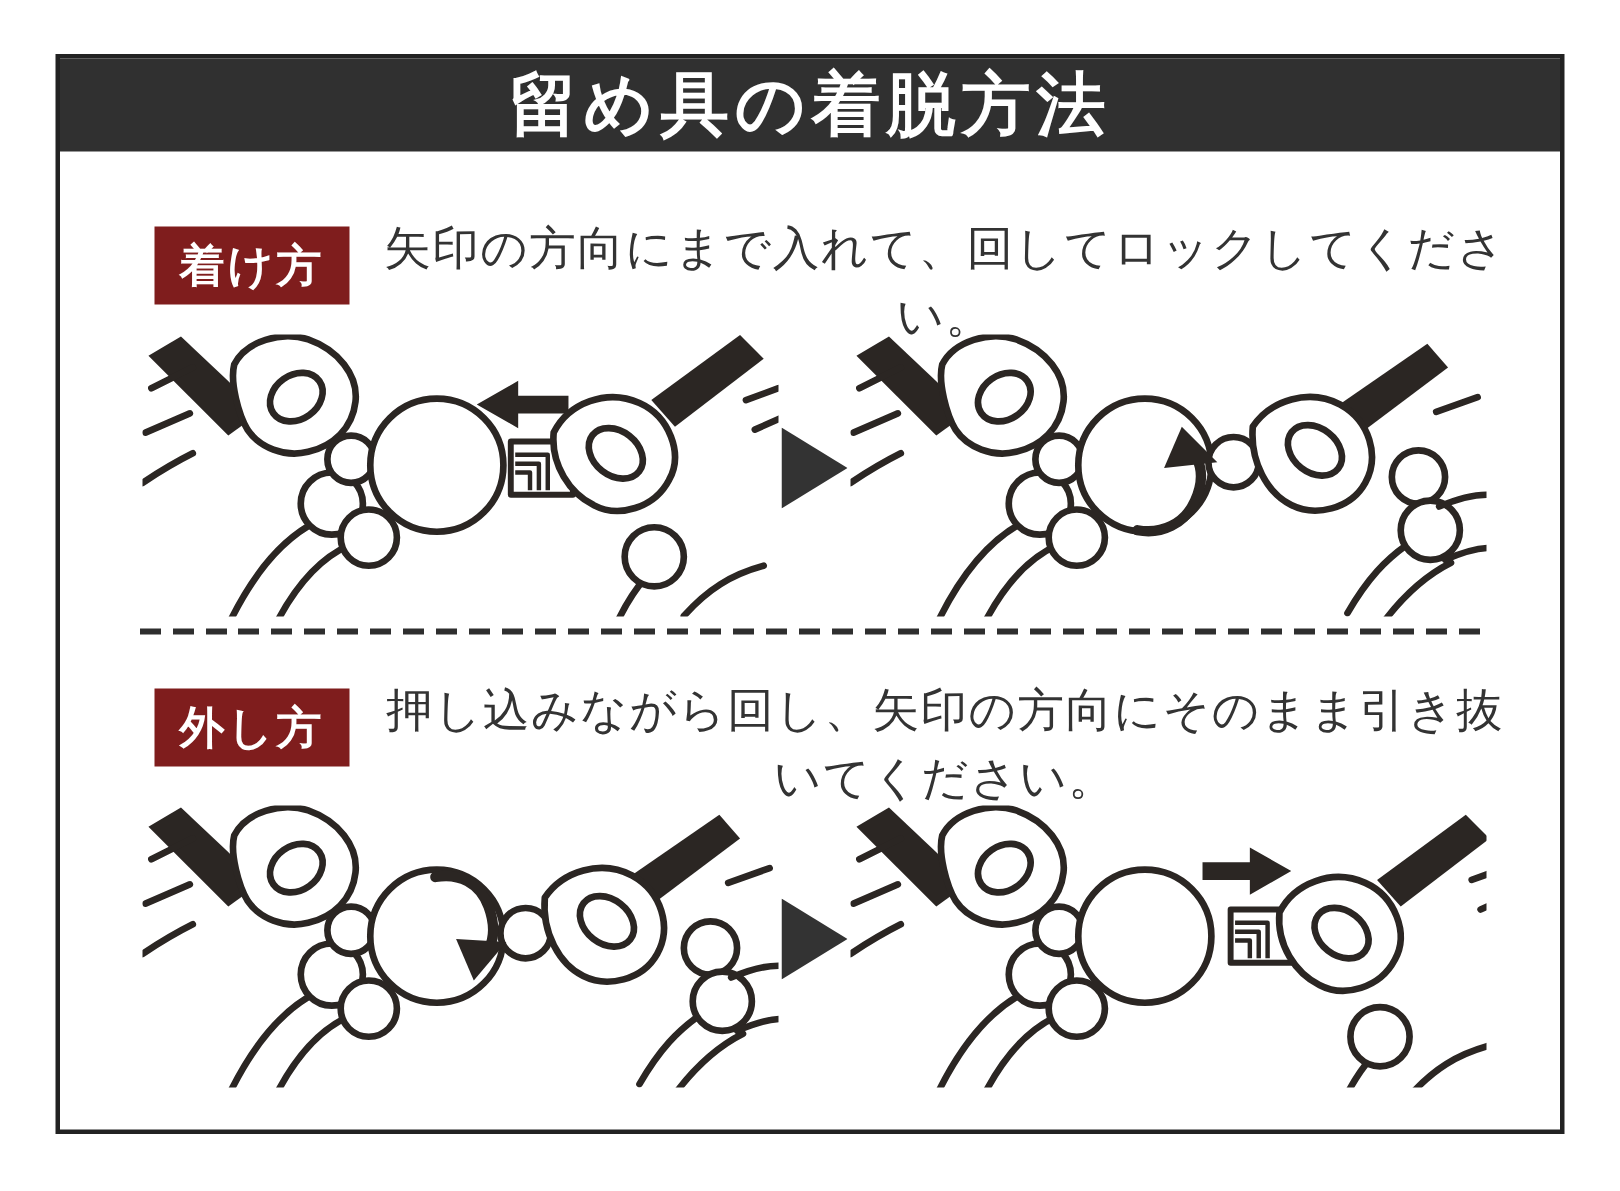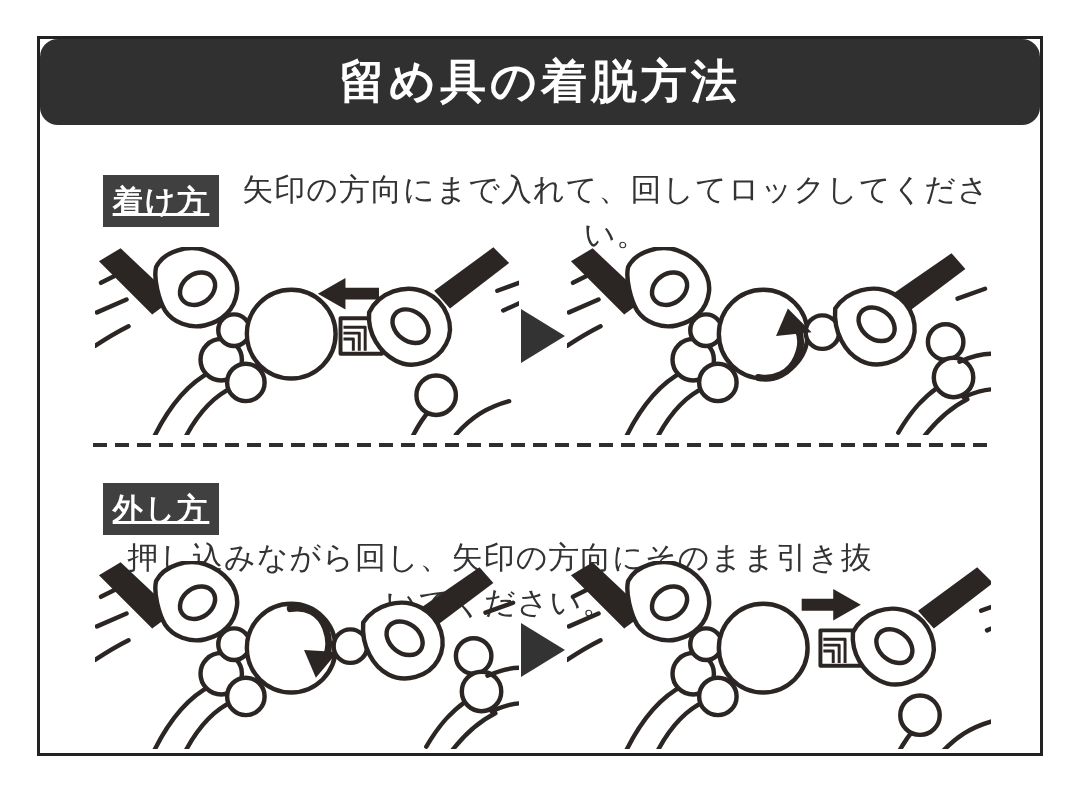--- a/index.html
+++ b/index.html
@@ -1,25 +1,25 @@
 <!DOCTYPE html>
 <html><head>
 <meta charset="utf-8">
 <style>
   * { margin:0; padding:0; box-sizing:border-box; }
   body { background:#ffffff; font-family:"Liberation Sans", sans-serif; }
   .sheet { width:1080px; height:794px; background:#ffffff; padding:36px 37px 38px 37px; }
   .box { width:1006px; height:720px; border:3px solid #222222; background:#ffffff; }
-  .header-bar { height:86px; background:#303030; display:flex; align-items:center; justify-content:center;border-radius:18px; }
+  .header-bar { height:62px; background:#303030; display:flex; align-items:center; justify-content:center; }
   .page-title { font-family:"Liberation Serif", serif; font-size:46px; color:#ffffff; letter-spacing:4px; font-weight:600; }
   .section-head { display:flex; height:80px; margin:42px 0 0 63px; align-items:flex-start; }
-  .section-head.second { margin-top:28px;flex-direction:column; }
-  .label-badge { width:116px; height:52px; margin-top:8px; background:#404040; color:#ffffff;
+  .section-head.second { margin-top:28px; }
+  .label-badge { width:130px; height:52px; margin-top:8px; background:#7f1d1d; color:#ffffff;
                  font-size:30px; font-weight:bold; letter-spacing:2px; flex:none;
-                 display:flex; align-items:center; justify-content:center;text-decoration:underline; }
+                 display:flex; align-items:center; justify-content:center; }
   .instruction { margin-left:22px; width:750px; font-size:31px; line-height:45px; color:#333333;
                  letter-spacing:1px; word-break:break-all;text-align:center; }
   .steps-row { display:flex; align-items:center; margin-left:55px; }
   .steps-row.second { margin-top:6px; }
   .illus { width:424px; height:188px; flex:none; display:block; }
   .tri { width:44px; height:54px; flex:none; margin:-10px 2px 0 2px; }
   .dashed-divider { height:4px; margin:8px 52px 0 53px;
                     background:repeating-linear-gradient(to right, #2e2e2e 0 14px, transparent 14px 22px); }
   .defs-holder { position:absolute; width:0; height:0; overflow:hidden; }
 </style>

